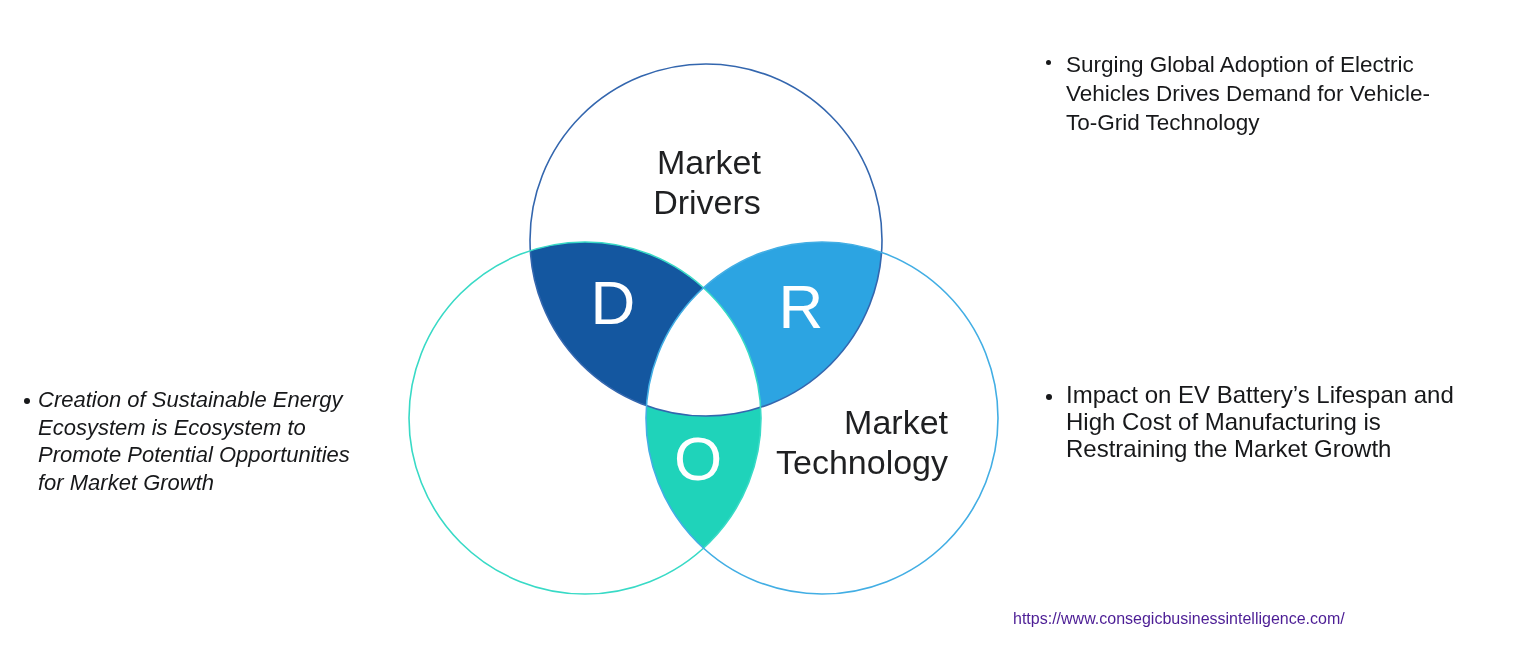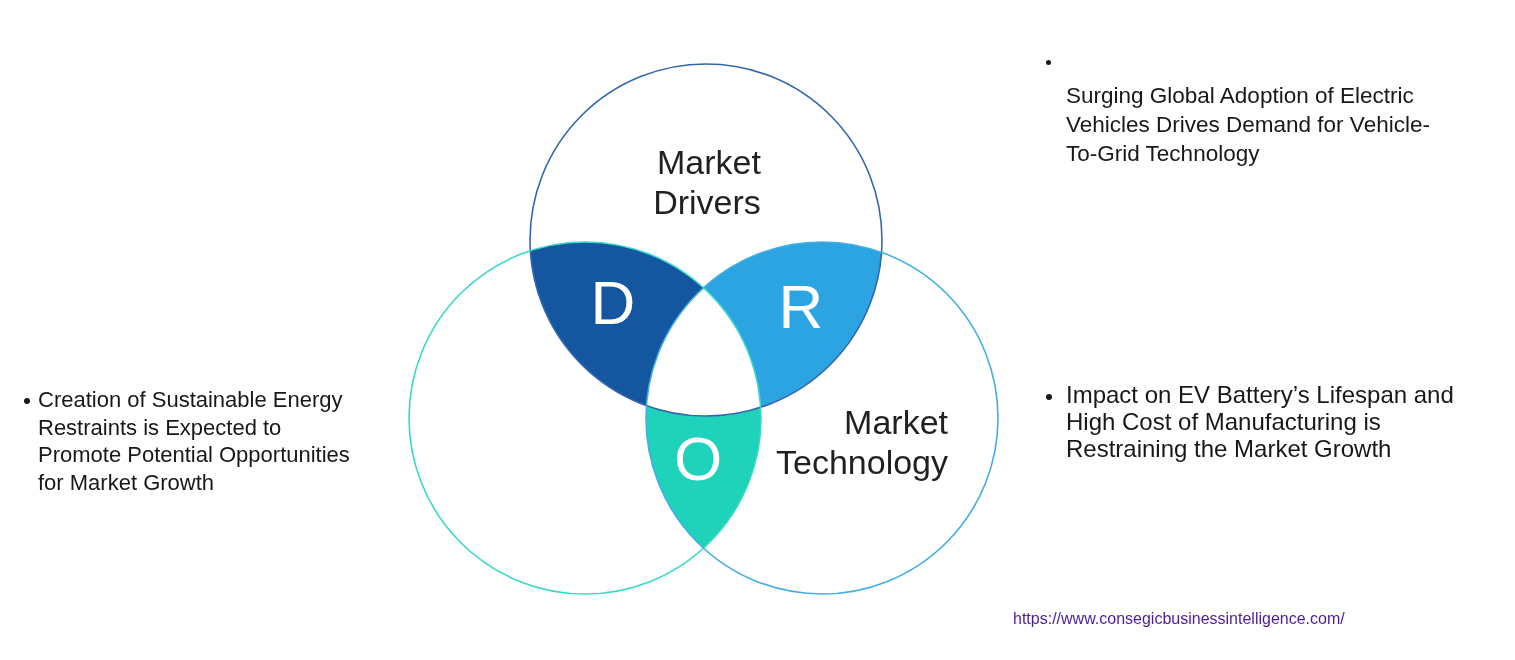--- a/index.html
+++ b/index.html
@@ -39,26 +39,26 @@
     color: #1f2022;
     white-space: nowrap;
   }
   .note {
     position: absolute;
     font-weight: 500;
     color: #17181a;
     white-space: nowrap;
   }
   .note .line { white-space: nowrap; }
-  .note-top-right { left: 1066px; top: 50px;  font-size: 22.5px; margin-top: 31px; }
+  .note-top-right { left: 1066px; top: 50px;  font-size: 22.5px; }
   .note-top-right .line { line-height: 29px; }
   .note-bottom-right { left: 1066px; top: 381px; font-size: 24px; }
   .note-bottom-right .line { line-height: 27px; }
   .note-left { left: 38px; top: 386px; font-size: 22px; }
-  .note-left .line { line-height: 27.5px; }
+  .note-left .line { line-height: 27.5px; font-style: italic; }
   .bullet-dot {
     position: absolute;
     width: 6px;
     height: 6px;
     border-radius: 50%;
     background: #17181a;
   }
   .dot-top-right { left: 1046px; top: 60px; width: 5px; height: 5px; }
   .dot-bottom-right { left: 1046px; top: 394px; }
   .dot-left { left: 24px; top: 398px; }
@@ -139,20 +139,20 @@
   <div class="bullet-dot dot-bottom-right"></div>
   <div class="note note-bottom-right">
     <div class="line">Impact on EV Battery’s Lifespan and</div>
     <div class="line">High Cost of Manufacturing is</div>
     <div class="line">Restraining the Market Growth</div>
   </div>
 
   <div class="bullet-dot dot-left"></div>
   <div class="note note-left">
     <div class="line">Creation of Sustainable Energy</div>
-    <div class="line">Restraints is Expected to</div>
+    <div class="line">Ecosystem is Ecosystem to</div>
     <div class="line">Promote Potential Opportunities</div>
     <div class="line">for Market Growth</div>
   </div>
 
   <div class="source-url">https://www.consegicbusinessintelligence.com/</div>
 
 </div>
 
 </body></html>

